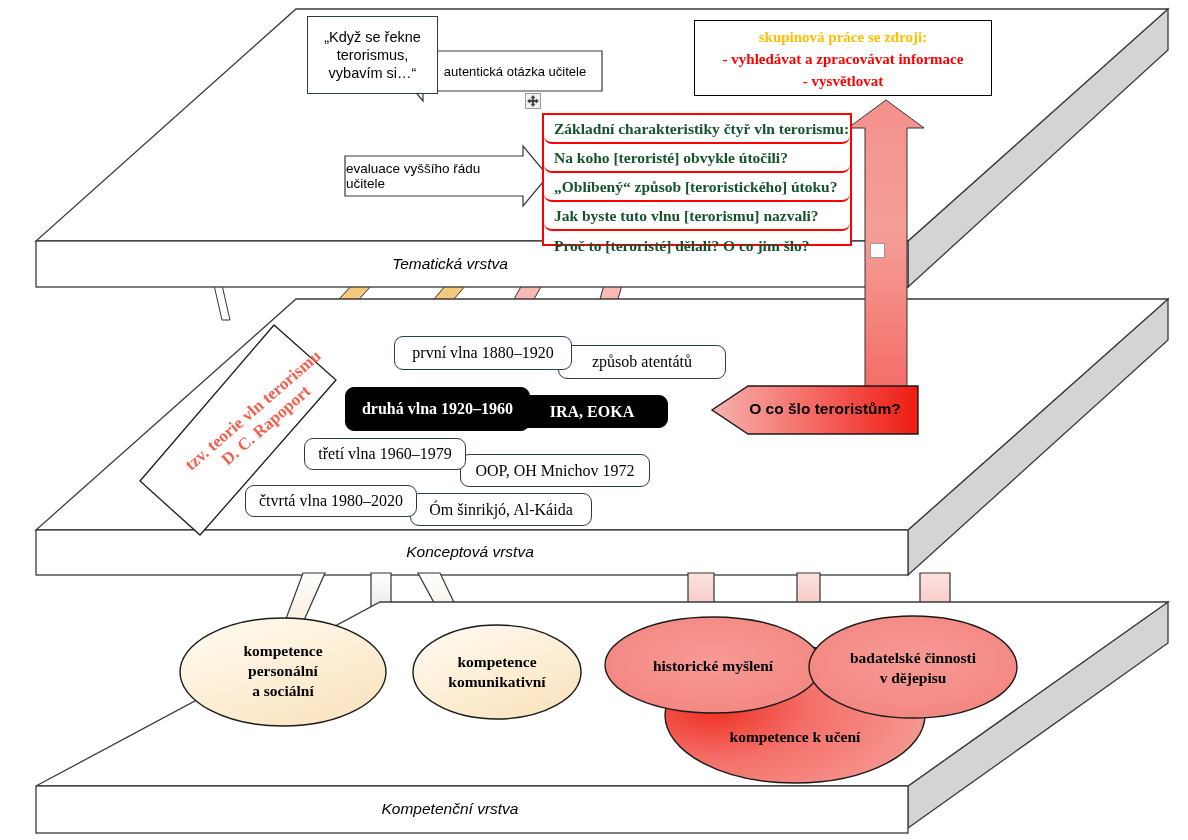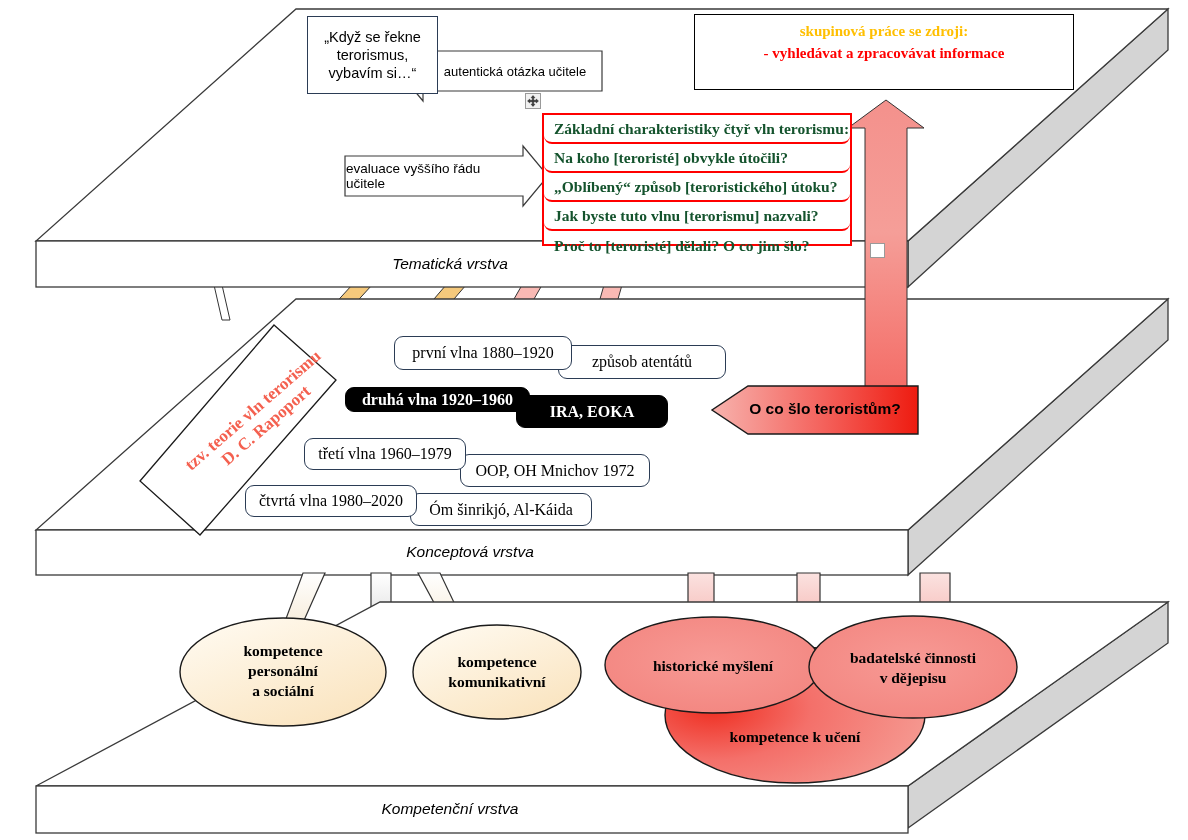--- a/index.html
+++ b/index.html
@@ -190,23 +190,24 @@
               font-family:'Liberation Sans',sans-serif;font-size:13.5px;color:#000;">
     <span>evaluace vyššího řádu učitele</span>
   </div>
 
   <div class="abs movecur" style="left:525px;top:93px;width:16px;height:16px;">
     <svg width="12" height="12" viewBox="0 0 12 12">
       <path d="M6 0.5 L8 2.8 L6.7 2.8 L6.7 5.3 L9.2 5.3 L9.2 4 L11.5 6 L9.2 8 L9.2 6.7 L6.7 6.7 L6.7 9.2 L8 9.2 L6 11.5 L4 9.2 L5.3 9.2 L5.3 6.7 L2.8 6.7 L2.8 8 L0.5 6 L2.8 4 L2.8 5.3 L5.3 5.3 L5.3 2.8 L4 2.8 Z" fill="#3a3a3a" stroke="#1a1a1a" stroke-width="0.4"></path>
     </svg>
   </div>
 
-  <div class="abs groupbox" style="left:694px;top:14px;width:380px;height:76px;">
+  <div class="abs groupbox" style="left:694px;top:20px;width:298px;height:76px;">
     <div class="gb-title">skupinová práce se zdroji:</div>
     <div class="gb-line">- vyhledávat a zpracovávat informace</div>
+    <div class="gb-line">- vysvětlovat</div>
   </div>
 
   <div class="abs qstack" style="left:542px;top:113px;width:310px;height:133px;">
     <div class="qrow">Základní charakteristiky čtyř vln terorismu:</div>
     <div class="qrow">Na koho [teroristé] obvykle útočili?</div>
     <div class="qrow">„Oblíbený“ způsob [teroristického] útoku?</div>
     <div class="qrow">Jak byste tuto vlnu [terorismu] nazvali?</div>
     <div class="qrow">Proč to [teroristé] dělali? O co jim šlo?</div>
   </div>
 
@@ -227,21 +228,21 @@
     <div>D. C. Rapoport</div>
   </div>
 
   <div class="abs wave" style="left:394px;top:336px;width:178px;height:34px;z-index:3;">
     <span>první vlna 1880–1920</span>
   </div>
   <div class="abs wave" style="left:558px;top:345px;width:168px;height:34px;z-index:2;">
     <span>způsob atentátů</span>
   </div>
 
-  <div class="abs wave black" style="left:345px;top:387px;width:185px;height:25px;z-index:3;">
+  <div class="abs wave black" style="left:345px;top:387px;width:185px;height:44px;z-index:3;">
     <span>druhá vlna 1920–1960</span>
   </div>
   <div class="abs wave black" style="left:516px;top:395px;width:152px;height:33px;z-index:2;">
     <span>IRA, EOKA</span>
   </div>
 
   <div class="abs wave" style="left:304px;top:438px;width:162px;height:32px;z-index:3;">
     <span>třetí vlna 1960–1979</span>
   </div>
   <div class="abs wave" style="left:460px;top:446px;width:190px;height:33px;z-index:2;margin-top:8px;">

